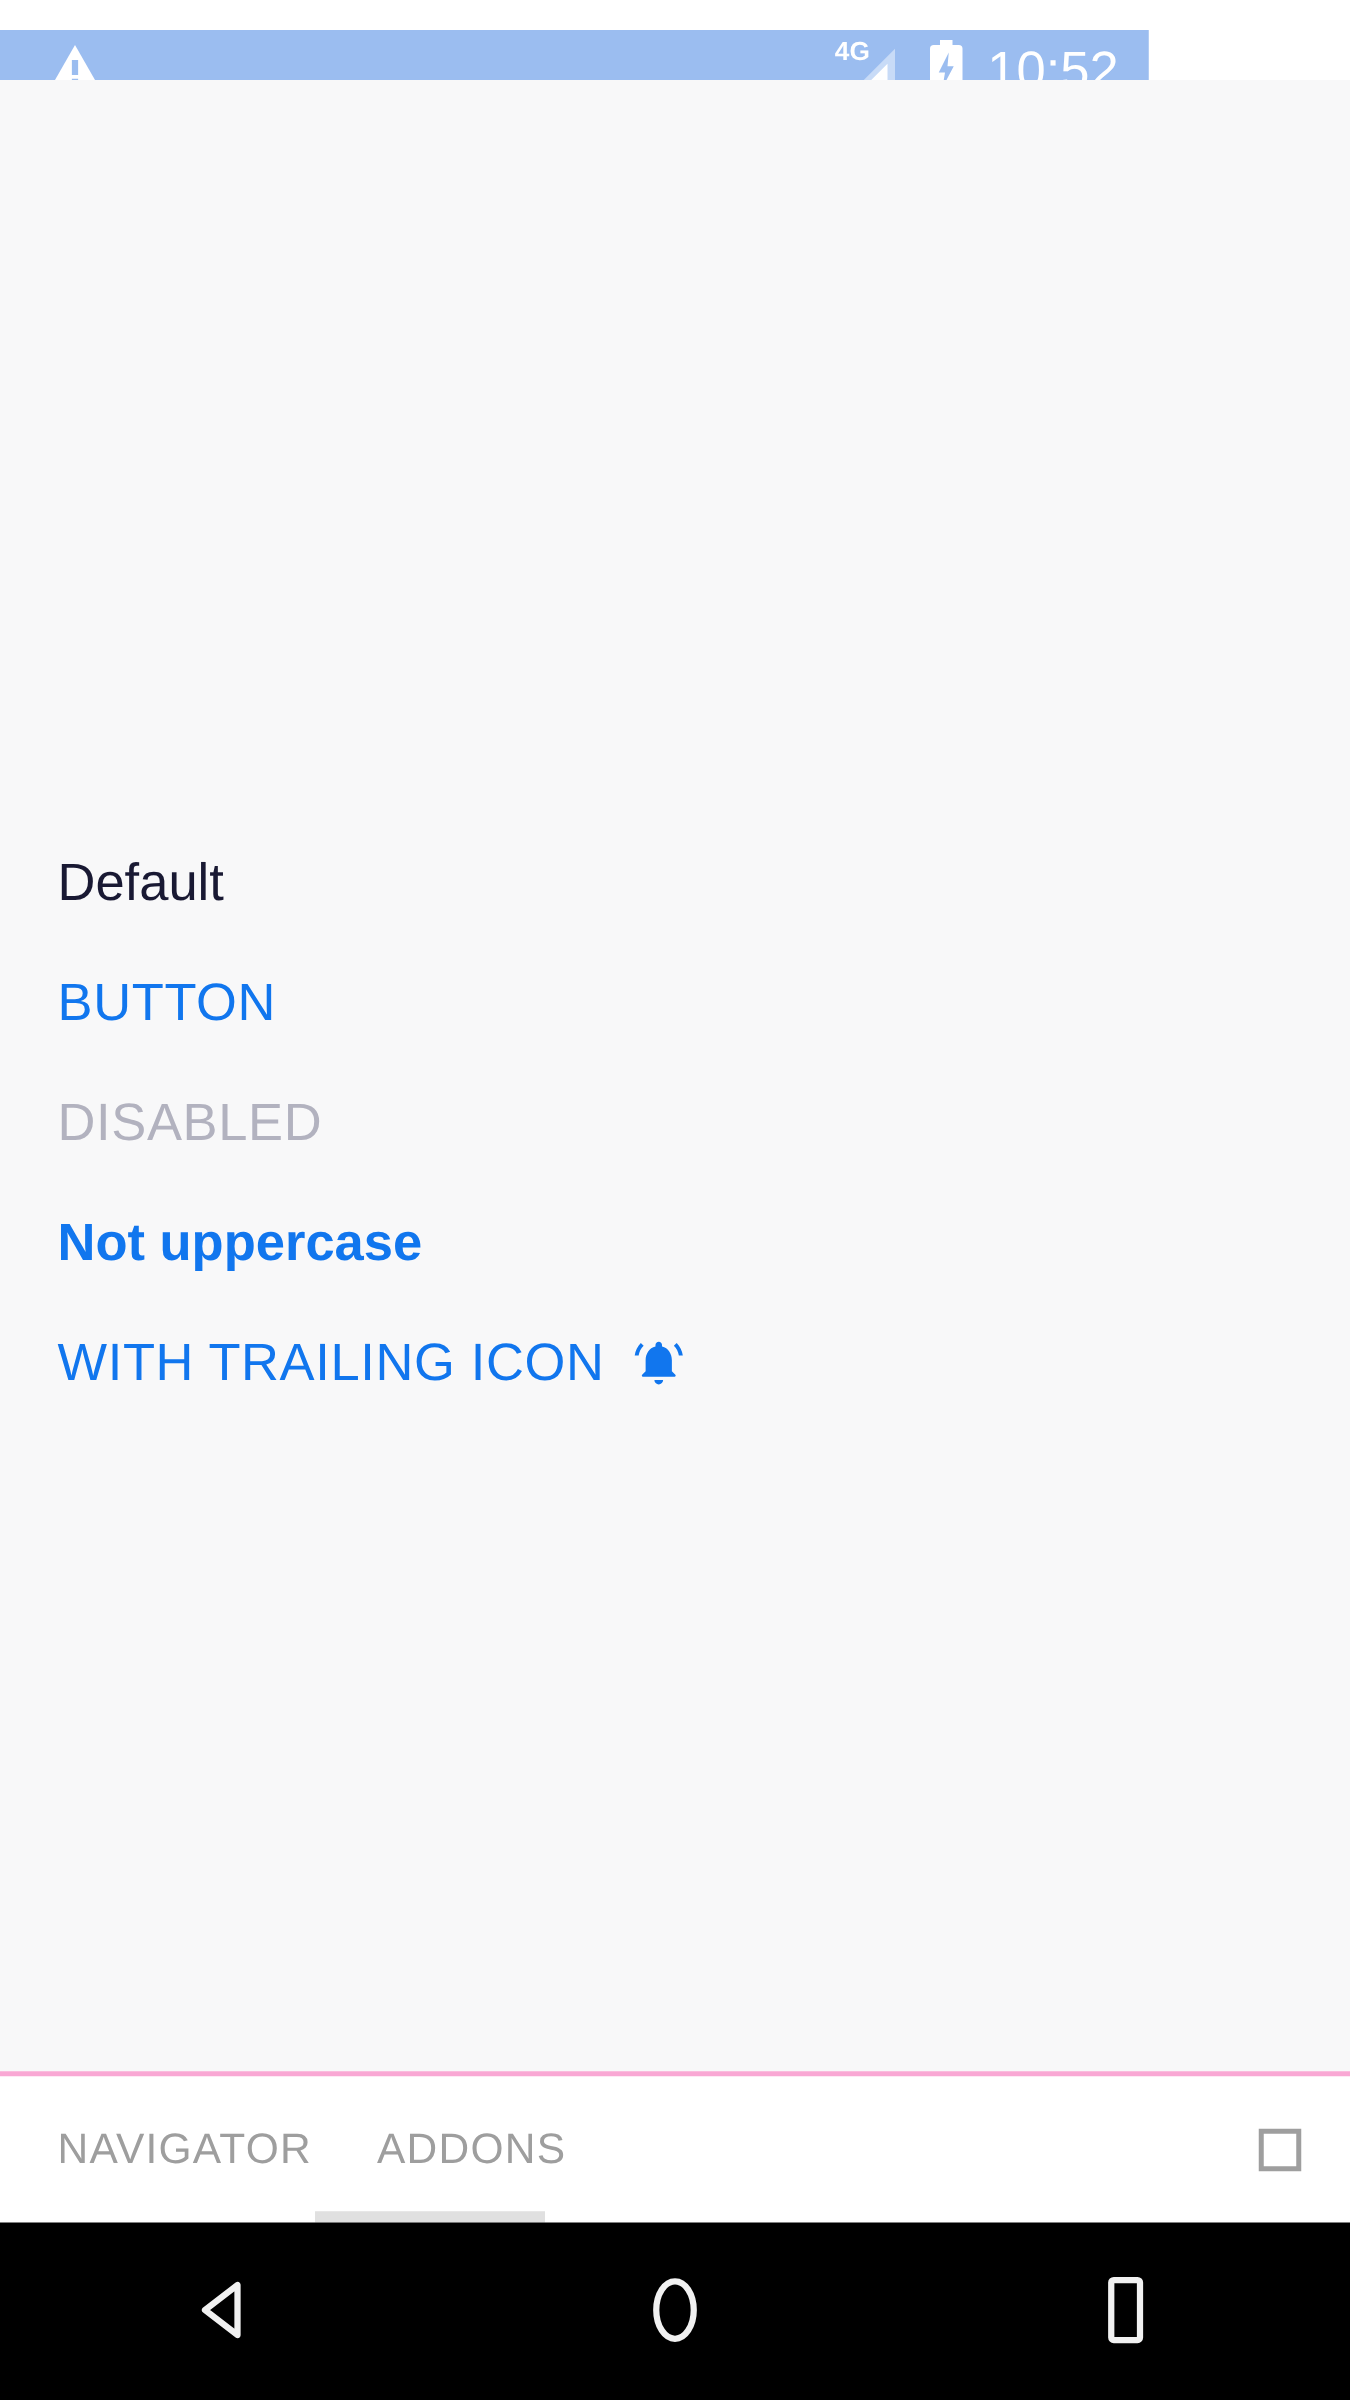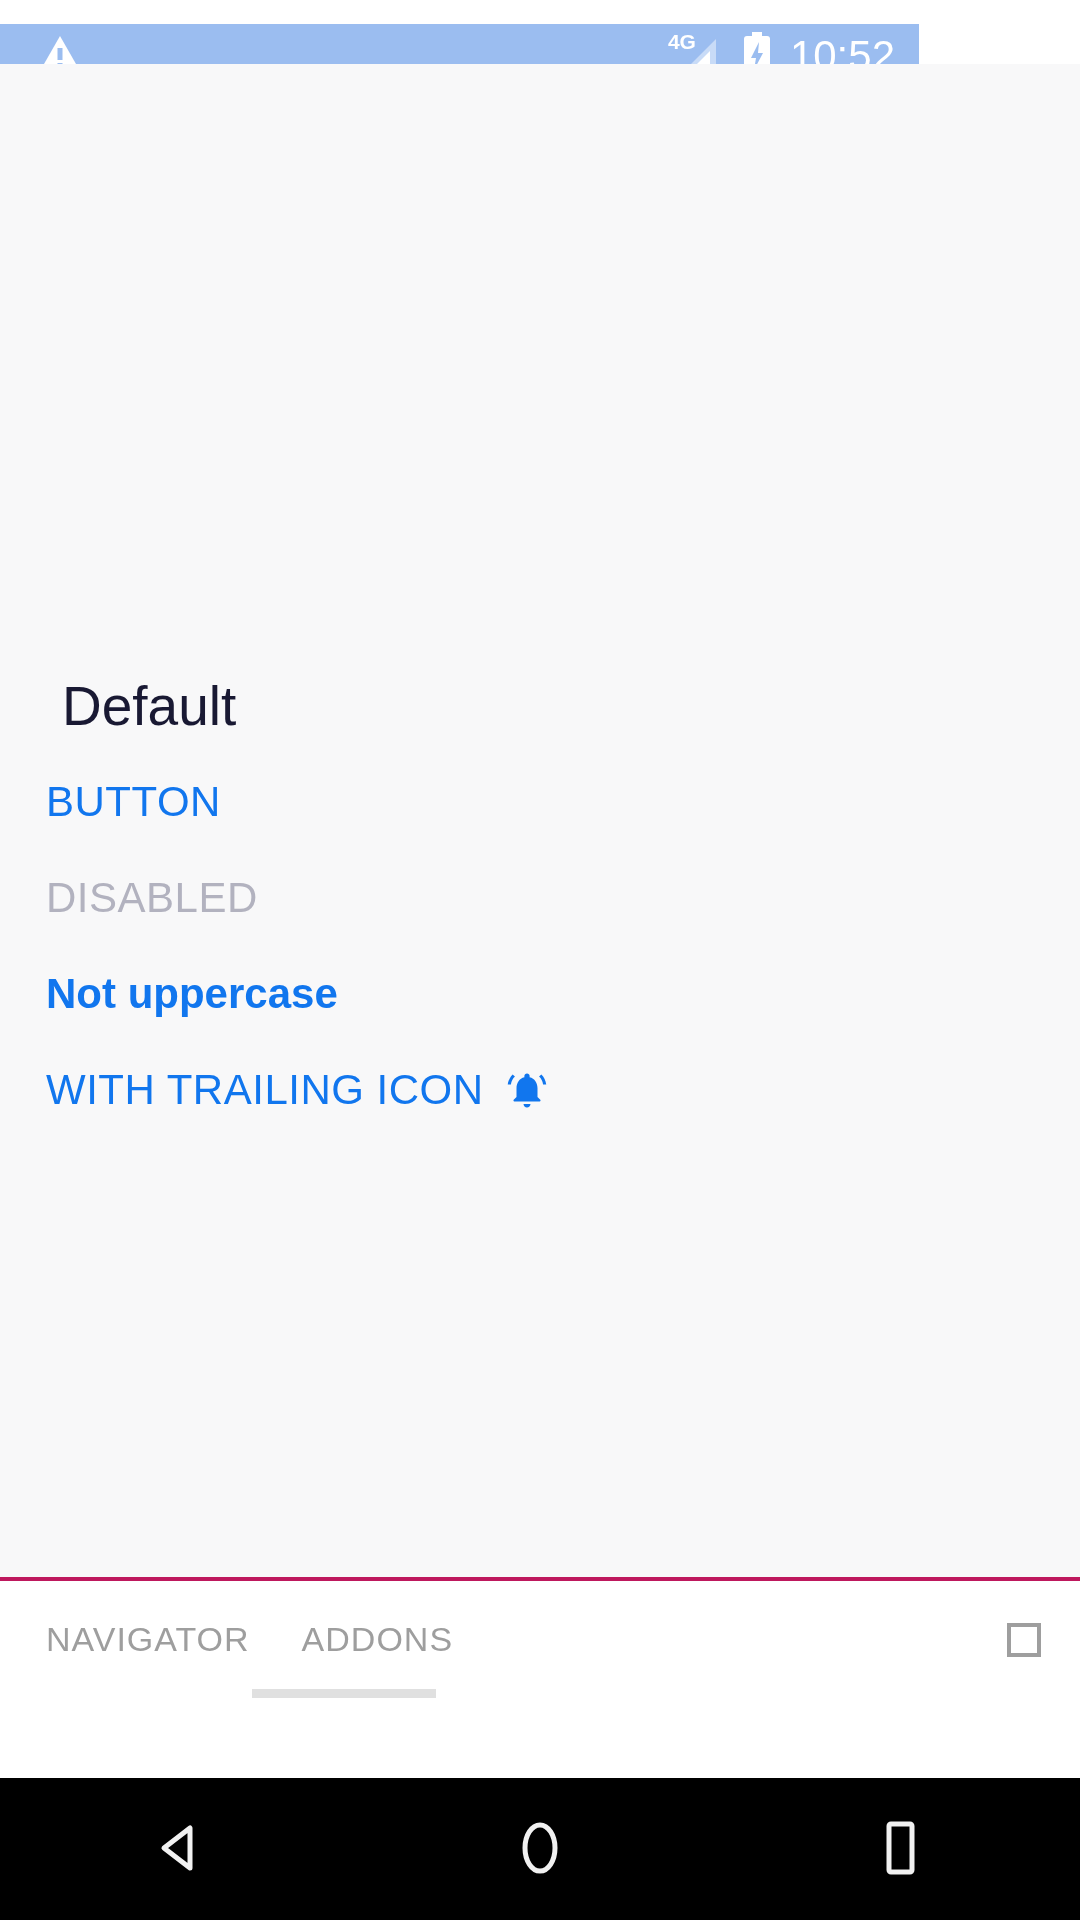--- a/index.html
+++ b/index.html
@@ -35,38 +35,38 @@
   
   #content {
     position:absolute; left:0; top:64px; width:1080px; height:1593px;
     background:#f8f8f9;
   }
   #button-list {
     position:absolute; left:0; top:594px; width:1080px;
   }
   .row { height:96px; display:flex; align-items:center; padding-left:46px; }
   .lbl-default {
-    color:#191933; font-size:55px; line-height:42px; font-weight:400;margin-left:16px;
+    color:#191933; font-size:42px; line-height:42px; font-weight:400;
   }
   .btn-text {
     background:none; border:none; padding:0;
     font-family:"Liberation Sans", sans-serif;
     font-size:42px; line-height:46px; font-weight:400;
     color:#1176ee; letter-spacing:0.5px; text-align:left;
     display:flex; align-items:center; gap:0px;
   }
   .btn-text.disabled { color:#b2b2bf; }
   .btn-text.bold { font-weight:700; letter-spacing:0px;justify-content:center; }
   .btn-text .lead-icon { margin-right:22px; display:inline-flex; }
   .btn-text .trail-icon { margin-left:22px; display:inline-flex; }
 
   
   #tab-bar {
-    position:absolute; left:0; top:1577px; width:1080px; height:121px;
-    background:#ffffff; border-top:4px solid #be185d;
+    position:absolute; left:0; top:1657px; width:1080px; height:121px;
+    background:#ffffff; border-top:4px solid #f9a8d4;
   }
   #tab-strip {
     position:absolute; left:0; top:0; width:1080px; height:117px;
     display:flex; align-items:center;
   }
   .tab {
     background:none; border:none; padding:0 26px; height:117px;
     font-family:"Liberation Sans", sans-serif;
     font-size:34px; letter-spacing:1px; color:#9e9e9e;
     display:flex; align-items:center; cursor:pointer;

